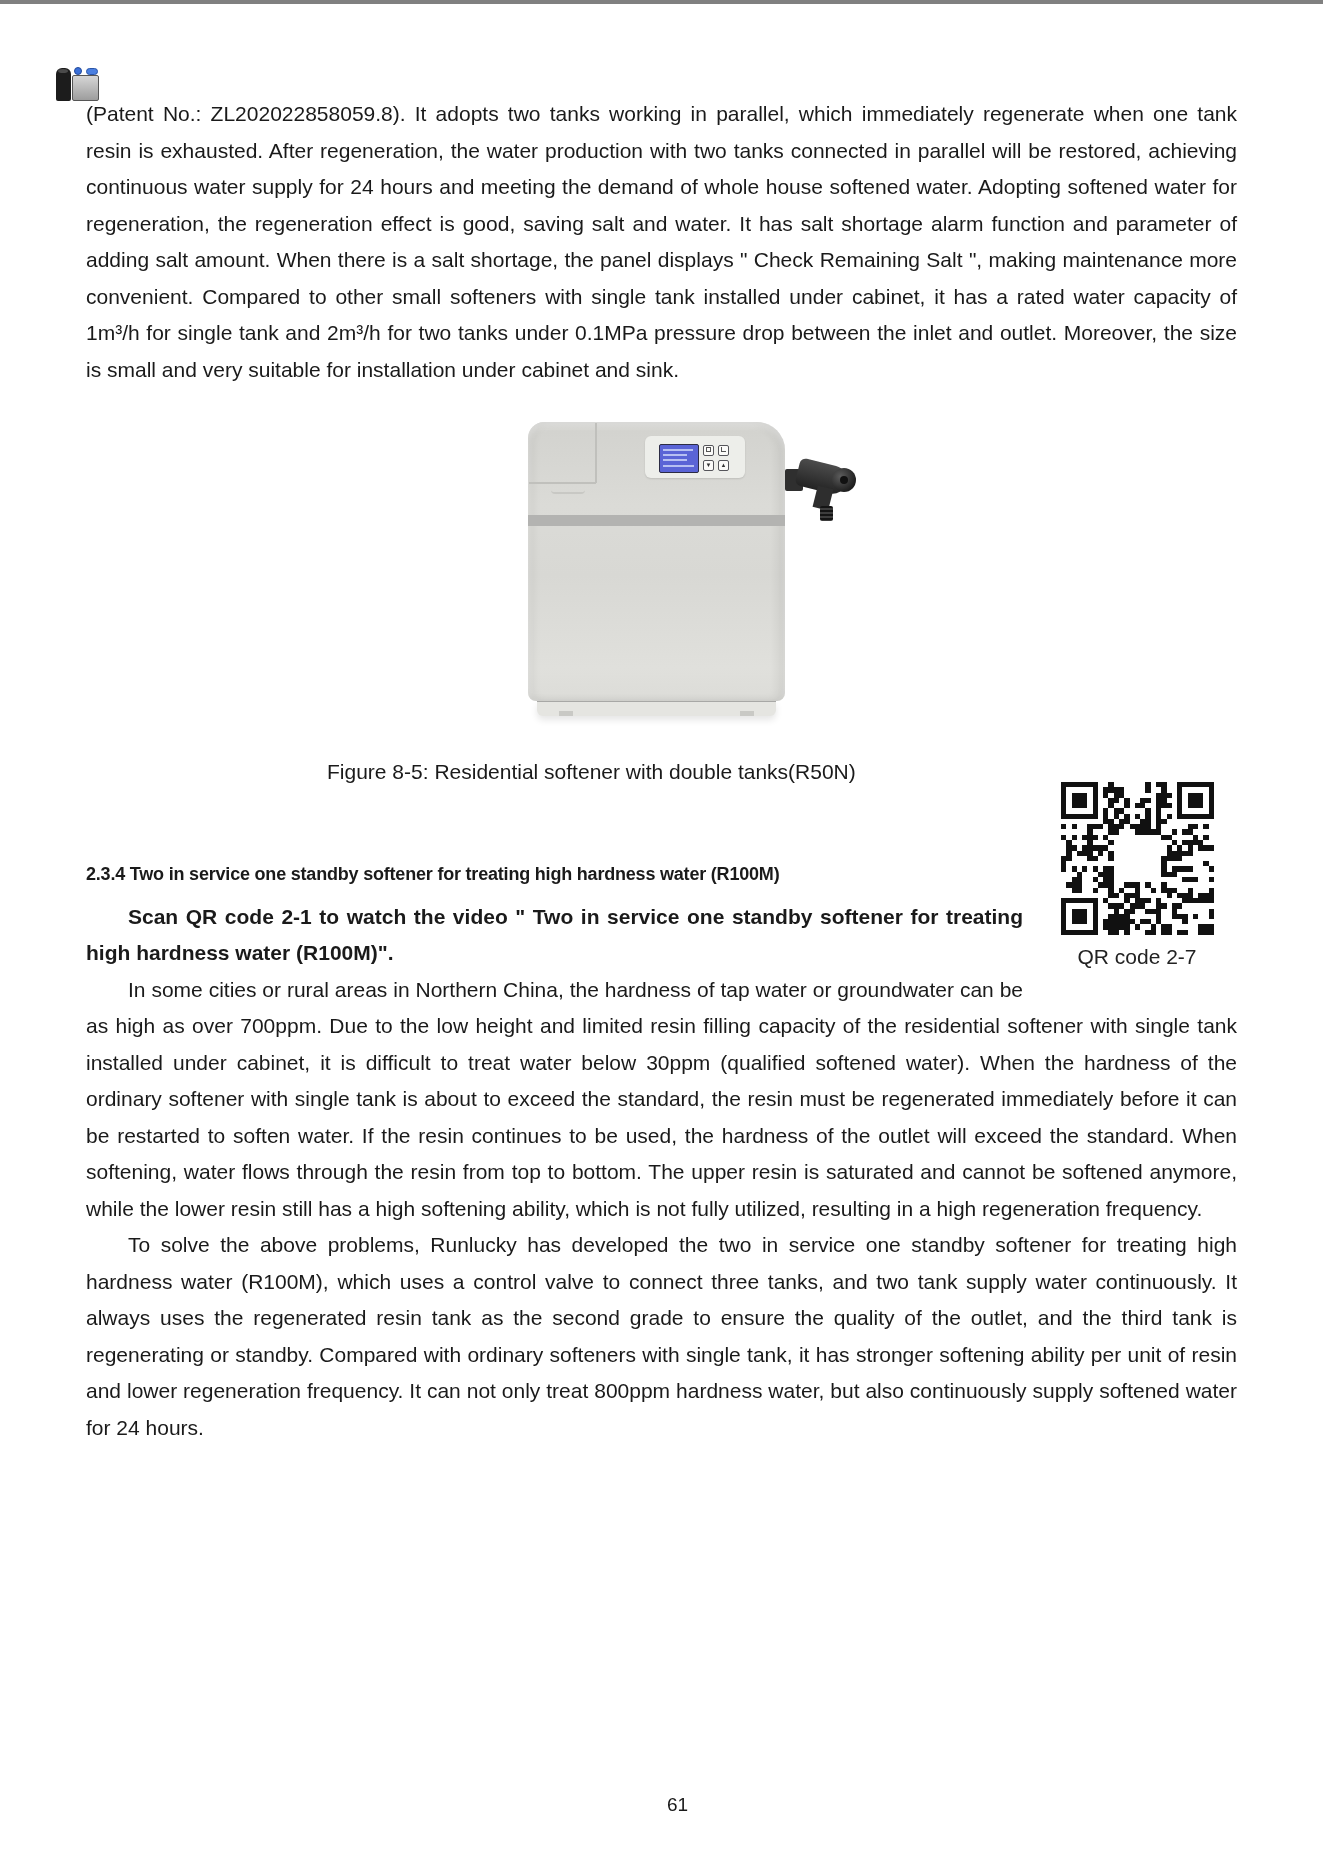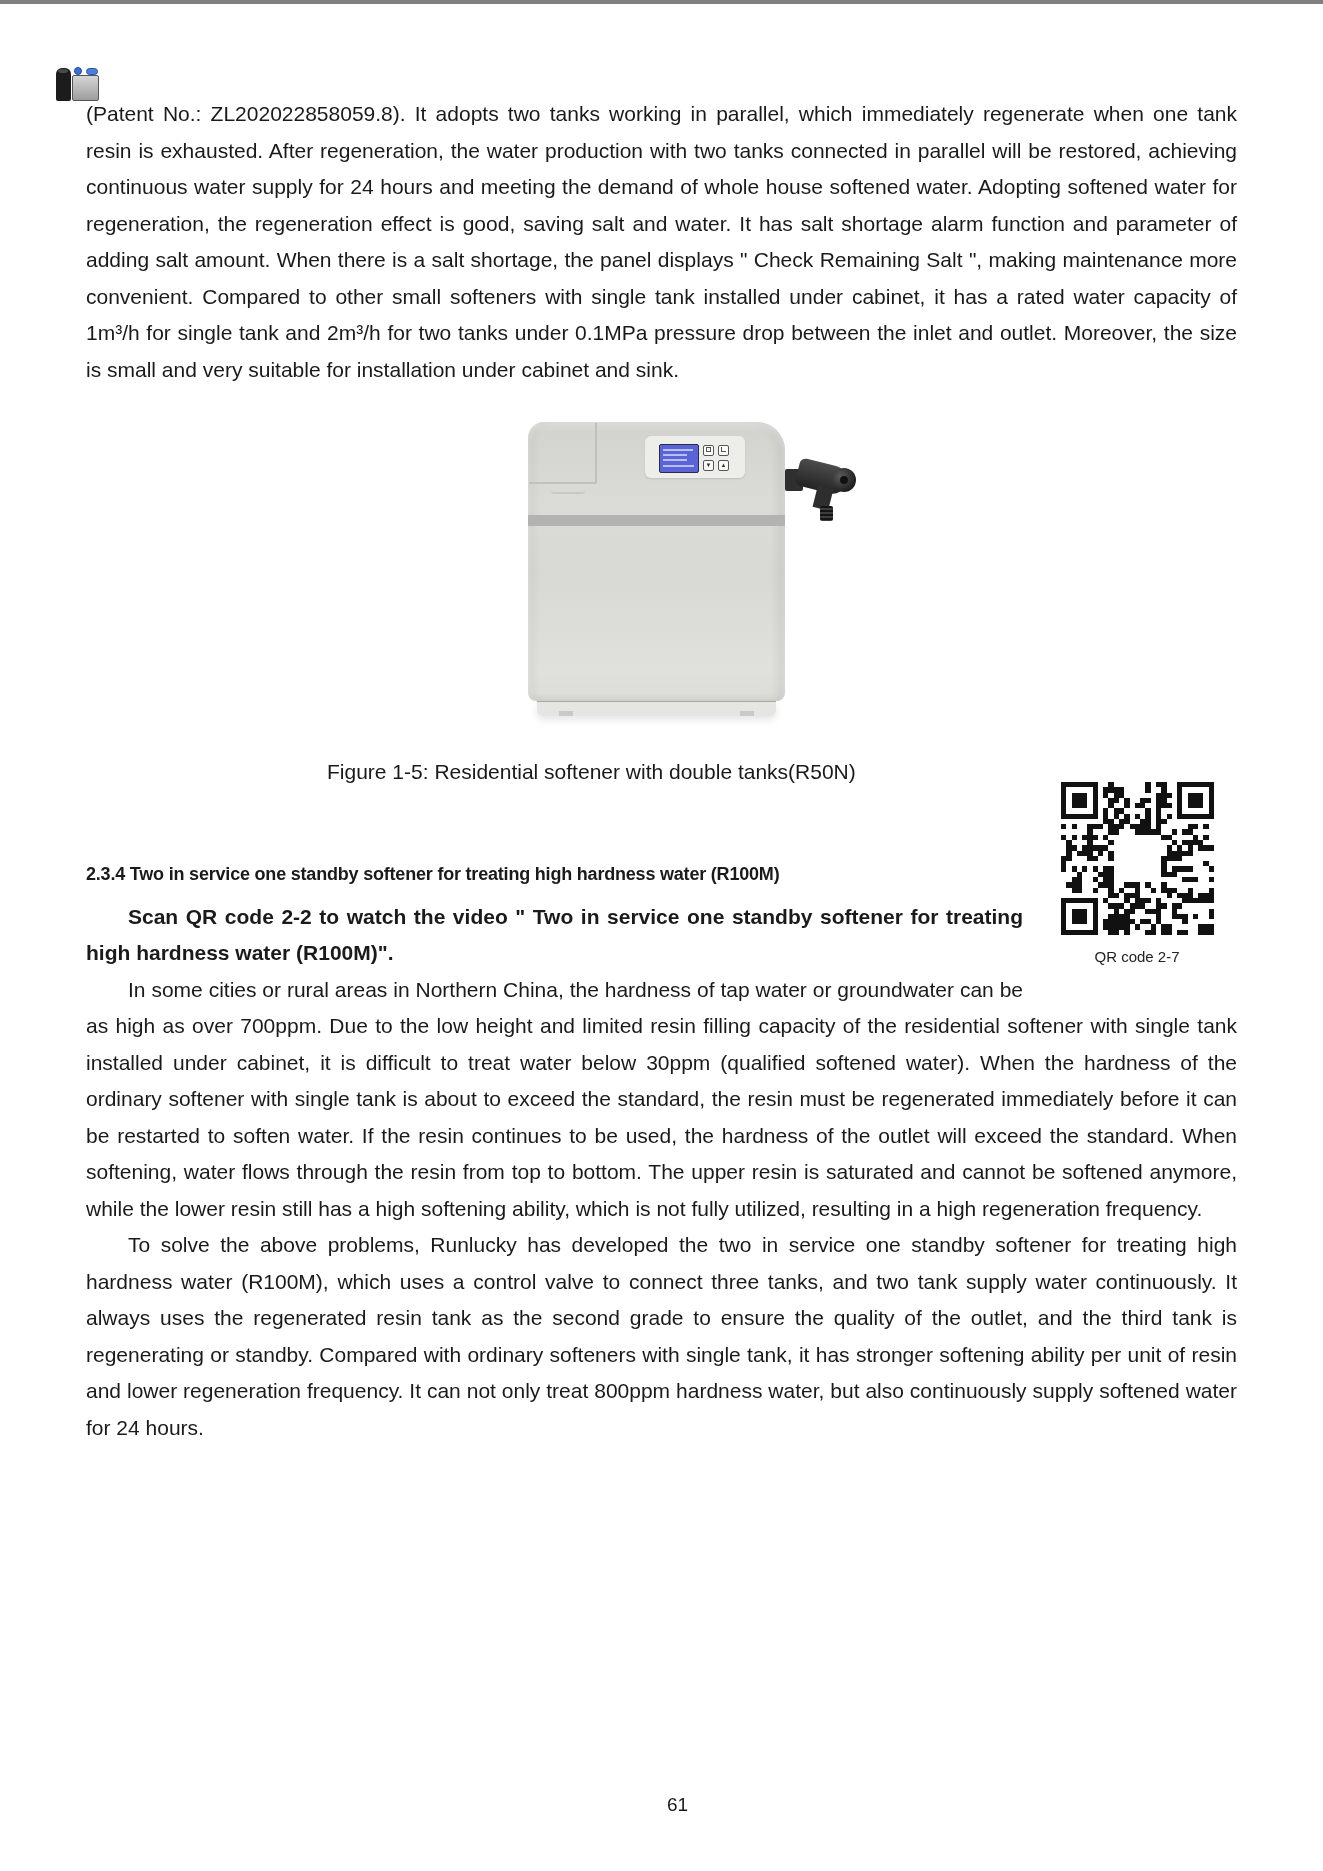--- a/index.html
+++ b/index.html
@@ -96,21 +96,21 @@
   .qr-box { position: relative; width: 153px; height: 153px; margin: 0 auto; background: #fff; }
   .qr-logo {
     position: absolute; left: 51px; top: 55px; width: 52px; height: 46px;
     background: #ffffff; border-radius: 3px;
   }
   .qr-logo-tank { position: absolute; left: 5px; top: 9px; width: 15px; height: 33px; background: #1c1c1c; border-radius: 6px 6px 2px 2px; }
   .qr-logo-tank::before { content:""; position:absolute; left:2px; top:1px; width:10px; height:4px; border-radius:50%; background:#4a4a4a; }
   .qr-logo-box { position: absolute; left: 21px; top: 16px; width: 27px; height: 26px; background: linear-gradient(180deg,#d6d6d6,#9d9d9d); border: 1px solid #555; border-radius: 2px; box-sizing: border-box; }
   .qr-logo-dot { position: absolute; left: 23px; top: 8px; width: 8px; height: 8px; border-radius: 50%; background: #3a6fd8; border: 1px solid #234a9a; box-sizing: border-box; }
   .qr-logo-pill { position: absolute; left: 35px; top: 9px; width: 12px; height: 7px; border-radius: 4px; background: #4a7fe0; border: 1px solid #2a55a8; box-sizing: border-box; }
-  .qr-caption { font-size: 15px; line-height: 24px; margin-top: 10px; color: #222; }
+  .qr-caption { font-size: 21px; line-height: 24px; margin-top: 10px; color: #222; }
 
   .page-number {
     position: absolute; left: 16px; top: 1790px; width: 100%;
     text-align: center; font-size: 19px; color: #1a1a1a;
   }
 </style>
 </head>
 <body>
 
 <div class="page">
@@ -147,21 +147,21 @@
       <div class="dev-valve-cap"></div>
       <div class="dev-valve-pipe"></div>
       <div class="dev-valve-tip"></div>
       <div class="dev-base">
           <i></i>
           <i></i>
         </div>
     </div>
   </div>
 
-  <div class="figure-caption">Figure 1-5: Residential softener with double tanks(R50N)</div>
+  <div class="figure-caption">Figure 8-5: Residential softener with double tanks(R50N)</div>
 
   <div class="qr-float">
     <div class="qr-box"><svg width="153" height="153" viewBox="0 0 153 153" shape-rendering="crispEdges">
           <g fill="#111111">
             <rect x="0.00" y="0.00" width="5.28" height="5.28"></rect>
             <rect x="5.28" y="0.00" width="5.28" height="5.28"></rect>
             <rect x="10.55" y="0.00" width="5.28" height="5.28"></rect>
             <rect x="15.83" y="0.00" width="5.28" height="5.28"></rect>
             <rect x="21.10" y="0.00" width="5.28" height="5.28"></rect>
             <rect x="26.38" y="0.00" width="5.28" height="5.28"></rect>
@@ -532,21 +532,21 @@
       <span class="qr-logo-tank"></span>
       <span class="qr-logo-box"></span>
       <span class="qr-logo-dot"></span>
       <span class="qr-logo-pill"></span>
     </div>
     <div class="qr-caption">QR code 2-7</div>
   </div>
 
   <h3 class="section-heading">2.3.4 Two in service one standby softener for treating high hardness water (R100M)</h3>
 
-  <p class="body-text bold indent">Scan QR code 2-2 to watch the video " Two in service one standby softener for treating high hardness water (R100M)".</p>
+  <p class="body-text bold indent">Scan QR code 2-1 to watch the video " Two in service one standby softener for treating high hardness water (R100M)".</p>
 
   <p class="body-text indent">In some cities or rural areas in Northern China, the hardness of tap water or groundwater can be as high as over 700ppm. Due to the low height and limited resin filling capacity of the residential softener with single tank installed under cabinet, it is difficult to treat water below 30ppm (qualified softened water). When the hardness of the ordinary softener with single tank is about to exceed the standard, the resin must be regenerated immediately before it can be restarted to soften water. If the resin continues to be used, the hardness of the outlet will exceed the standard. When softening, water flows through the resin from top to bottom. The upper resin is saturated and cannot be softened anymore, while the lower resin still has a high softening ability, which is not fully utilized, resulting in a high regeneration frequency.</p>
 
   <p class="body-text indent">To solve the above problems, Runlucky has developed the two in service one standby softener for treating high hardness water (R100M), which uses a control valve to connect three tanks, and two tank supply water continuously. It always uses the regenerated resin tank as the second grade to ensure the quality of the outlet, and the third tank is regenerating or standby. Compared with ordinary softeners with single tank, it has stronger softening ability per unit of resin and lower regeneration frequency. It can not only treat 800ppm hardness water, but also continuously supply softened water for 24 hours.</p>
 
   <div class="page-number">61</div>
 
 </div>
 
 </body></html>

